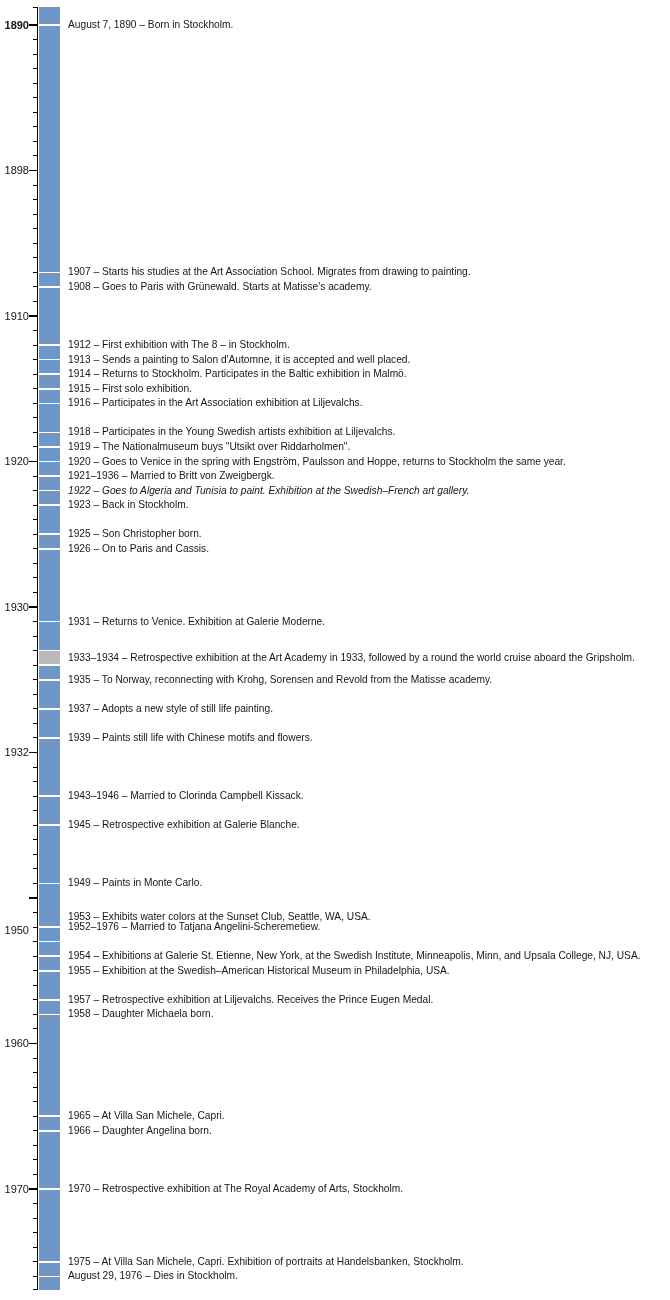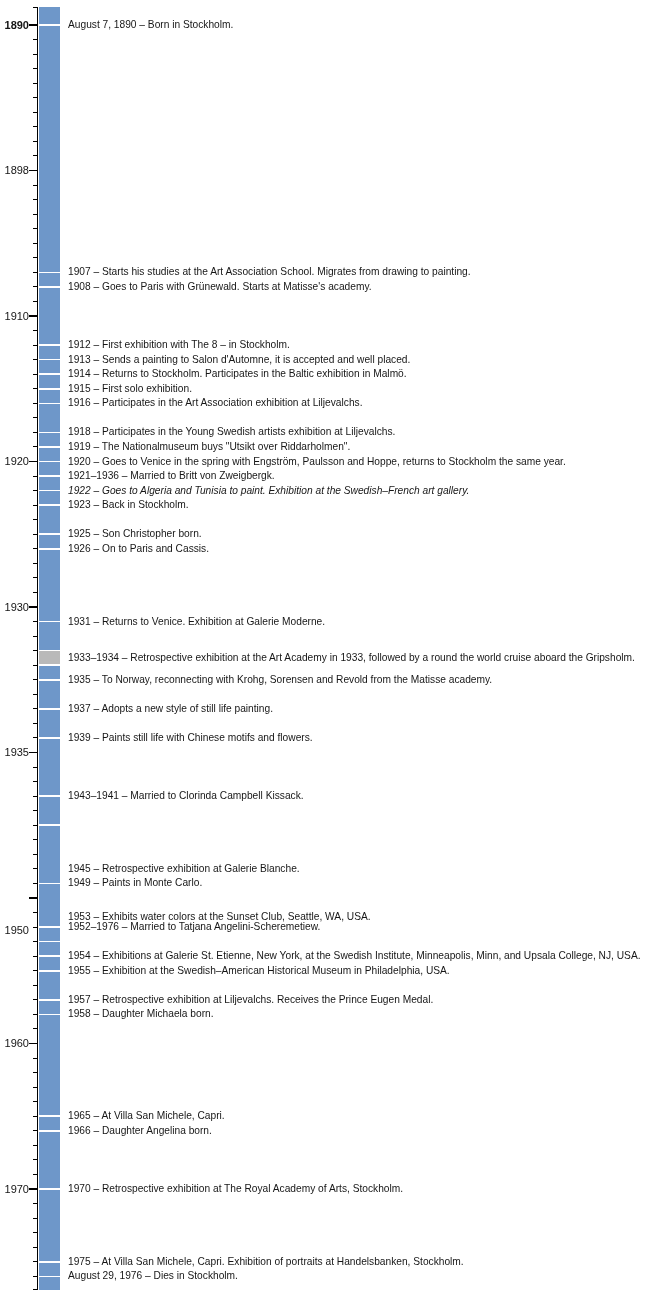--- a/index.html
+++ b/index.html
@@ -120,21 +120,21 @@
       <div class="year-label" style="left: -1px; top: 19.5px; position: absolute; font-weight: bold;">1890</div>
       <div style="left: 28.5px; top: 169.9px; width: 8.5px; height: 1.2px; background: rgb(0, 0, 0); position: absolute;"></div>
       <div class="year-label" style="left: -1px; top: 165px; position: absolute;">1898</div>
       <div style="left: 28.5px; top: 315.4px; width: 8.5px; height: 1.2px; background: rgb(0, 0, 0); position: absolute;"></div>
       <div class="year-label" style="left: -1px; top: 310.5px; position: absolute;">1910</div>
       <div style="left: 28.5px; top: 460.9px; width: 8.5px; height: 1.2px; background: rgb(0, 0, 0); position: absolute;"></div>
       <div class="year-label" style="left: -1px; top: 456px; position: absolute;">1920</div>
       <div style="left: 28.5px; top: 606.4px; width: 8.5px; height: 1.2px; background: rgb(0, 0, 0); position: absolute;"></div>
       <div class="year-label" style="left: -1px; top: 601.5px; position: absolute;">1930</div>
       <div style="left: 28.5px; top: 751.9px; width: 8.5px; height: 1.2px; background: rgb(0, 0, 0); position: absolute;"></div>
-      <div class="year-label" style="left: -1px; top: 747px; position: absolute;">1935</div>
+      <div class="year-label" style="left: -1px; top: 747px; position: absolute;">1932</div>
       <div style="left: 28.5px; top: 897.4px; width: 8.5px; height: 1.2px; background: rgb(0, 0, 0); position: absolute;"></div>
       <div class="year-label" style="left: -1px; top: 892.5px; position: absolute; margin-top: 32px;">1950</div>
       <div style="left: 28.5px; top: 1042.9px; width: 8.5px; height: 1.2px; background: rgb(0, 0, 0); position: absolute;"></div>
       <div class="year-label" style="left: -1px; top: 1038px; position: absolute;">1960</div>
       <div style="left: 28.5px; top: 1188.4px; width: 8.5px; height: 1.2px; background: rgb(0, 0, 0); position: absolute;"></div>
       <div class="year-label" style="left: -1px; top: 1183.5px; position: absolute;">1970</div>
     </div>
   <div id="bar-layer">
       <div class="bar-seg" style="left: 39px; top: 7px; width: 20.5px; height: 1283px; background: rgb(110, 151, 201); position: absolute;"></div>
       <div class="event-marker" style="left: 39px; top: 24.2px; width: 20.5px; height: 1.6px; background: rgb(255, 255, 255); position: absolute;"></div>
@@ -190,22 +190,22 @@
       <div class="event-label" style="left: 68px; top: 470.05px; color: rgb(22, 22, 22); position: absolute;">1921–1936 – Married to Britt von Zweigbergk.</div>
       <div class="event-label" style="left: 68px; top: 484.6px; color: rgb(22, 22, 22); position: absolute; font-style: italic;">1922 – Goes to Algeria and Tunisia to paint. Exhibition at the Swedish–French art gallery.</div>
       <div class="event-label" style="left: 68px; top: 499.15px; color: rgb(22, 22, 22); position: absolute;">1923 – Back in Stockholm.</div>
       <div class="event-label" style="left: 68px; top: 528.25px; color: rgb(22, 22, 22); position: absolute;">1925 – Son Christopher born.</div>
       <div class="event-label" style="left: 68px; top: 542.8px; color: rgb(22, 22, 22); position: absolute;">1926 – On to Paris and Cassis.</div>
       <div class="event-label" style="left: 68px; top: 615.55px; color: rgb(22, 22, 22); position: absolute;">1931 – Returns to Venice. Exhibition at Galerie Moderne.</div>
       <div class="event-label" style="left: 68px; top: 651.925px; color: rgb(22, 22, 22); position: absolute;">1933–1934 – Retrospective exhibition at the Art Academy in 1933, followed by a round the world cruise aboard the Gripsholm.</div>
       <div class="event-label" style="left: 68px; top: 673.75px; color: rgb(22, 22, 22); position: absolute;">1935 – To Norway, reconnecting with Krohg, Sorensen and Revold from the Matisse academy.</div>
       <div class="event-label" style="left: 68px; top: 702.85px; color: rgb(22, 22, 22); position: absolute;">1937 – Adopts a new style of still life painting.</div>
       <div class="event-label" style="left: 68px; top: 731.95px; color: rgb(22, 22, 22); position: absolute;">1939 – Paints still life with Chinese motifs and flowers.</div>
-      <div class="event-label" style="left: 68px; top: 790.15px; color: rgb(22, 22, 22); position: absolute;">1943–1941 – Married to Clorinda Campbell Kissack.</div>
-      <div class="event-label" style="left: 68px; top: 819.25px; color: rgb(22, 22, 22); position: absolute; margin-top: 44px;">1945 – Retrospective exhibition at Galerie Blanche.</div>
+      <div class="event-label" style="left: 68px; top: 790.15px; color: rgb(22, 22, 22); position: absolute;">1943–1946 – Married to Clorinda Campbell Kissack.</div>
+      <div class="event-label" style="left: 68px; top: 819.25px; color: rgb(22, 22, 22); position: absolute;">1945 – Retrospective exhibition at Galerie Blanche.</div>
       <div class="event-label" style="left: 68px; top: 877.45px; color: rgb(22, 22, 22); position: absolute;">1949 – Paints in Monte Carlo.</div>
       <div class="event-label" style="left: 68px; top: 921.1px; color: rgb(22, 22, 22); position: absolute;">1952–1976 – Married to Tatjana Angelini-Scheremetiew.</div>
       <div class="event-label" style="left: 68px; top: 911px; color: rgb(22, 22, 22); position: absolute;">1953 – Exhibits water colors at the Sunset Club, Seattle, WA, USA.</div>
       <div class="event-label" style="left: 68px; top: 950.2px; color: rgb(22, 22, 22); position: absolute;">1954 – Exhibitions at Galerie St. Etienne, New York, at the Swedish Institute, Minneapolis, Minn, and Upsala College, NJ, USA.</div>
       <div class="event-label" style="left: 68px; top: 964.75px; color: rgb(22, 22, 22); position: absolute;">1955 – Exhibition at the Swedish–American Historical Museum in Philadelphia, USA.</div>
       <div class="event-label" style="left: 68px; top: 993.85px; color: rgb(22, 22, 22); position: absolute;">1957 – Retrospective exhibition at Liljevalchs. Receives the Prince Eugen Medal.</div>
       <div class="event-label" style="left: 68px; top: 1008.4px; color: rgb(22, 22, 22); position: absolute;">1958 – Daughter Michaela born.</div>
       <div class="event-label" style="left: 68px; top: 1110.25px; color: rgb(22, 22, 22); position: absolute;">1965 – At Villa San Michele, Capri.</div>
       <div class="event-label" style="left: 68px; top: 1124.8px; color: rgb(22, 22, 22); position: absolute;">1966 – Daughter Angelina born.</div>
       <div class="event-label" style="left: 68px; top: 1183px; color: rgb(22, 22, 22); position: absolute;">1970 – Retrospective exhibition at The Royal Academy of Arts, Stockholm.</div>

